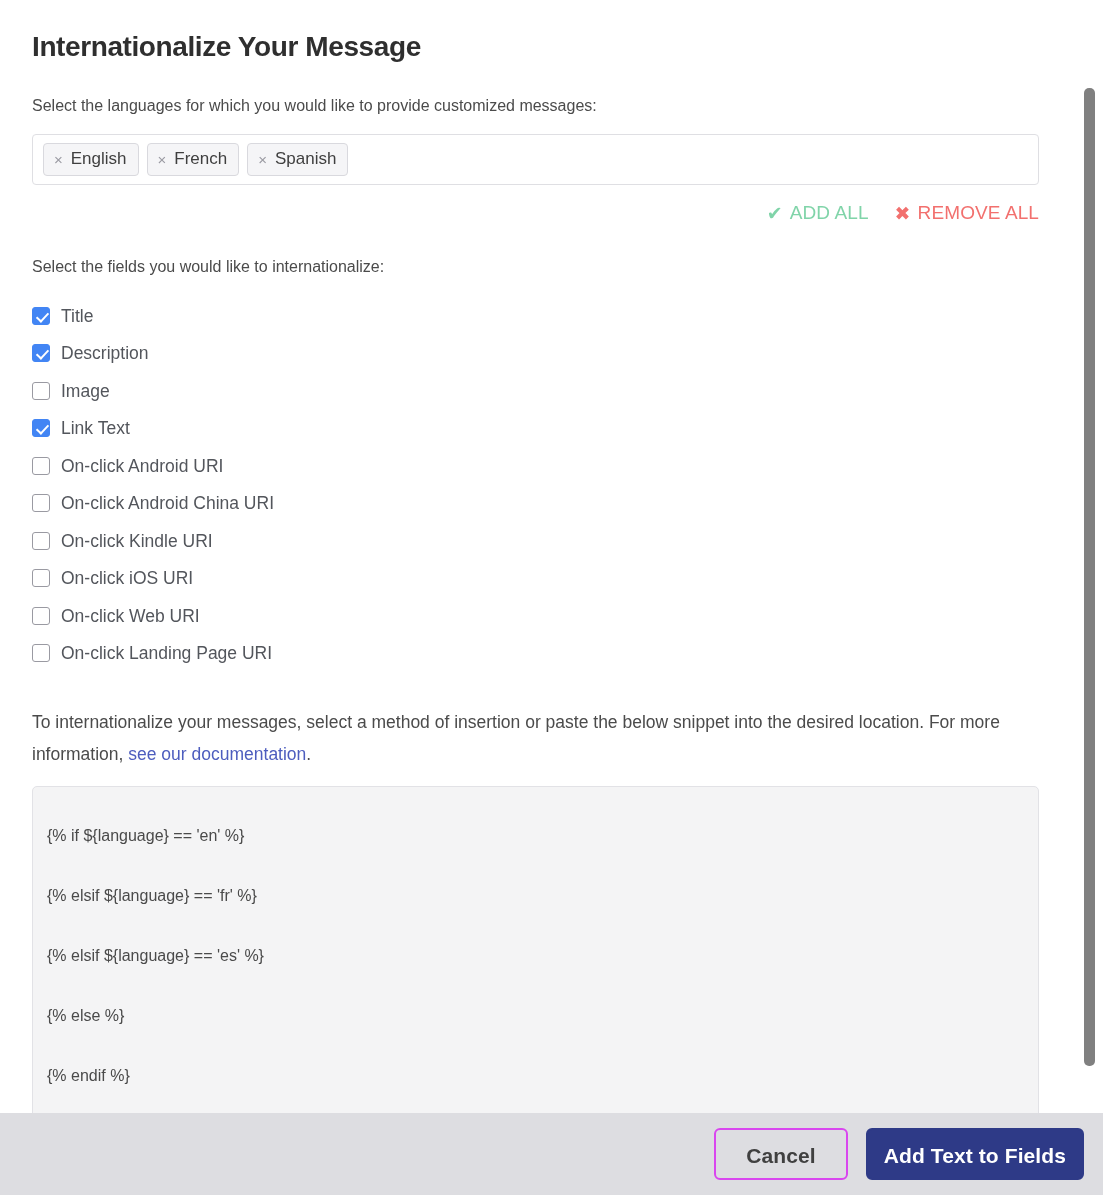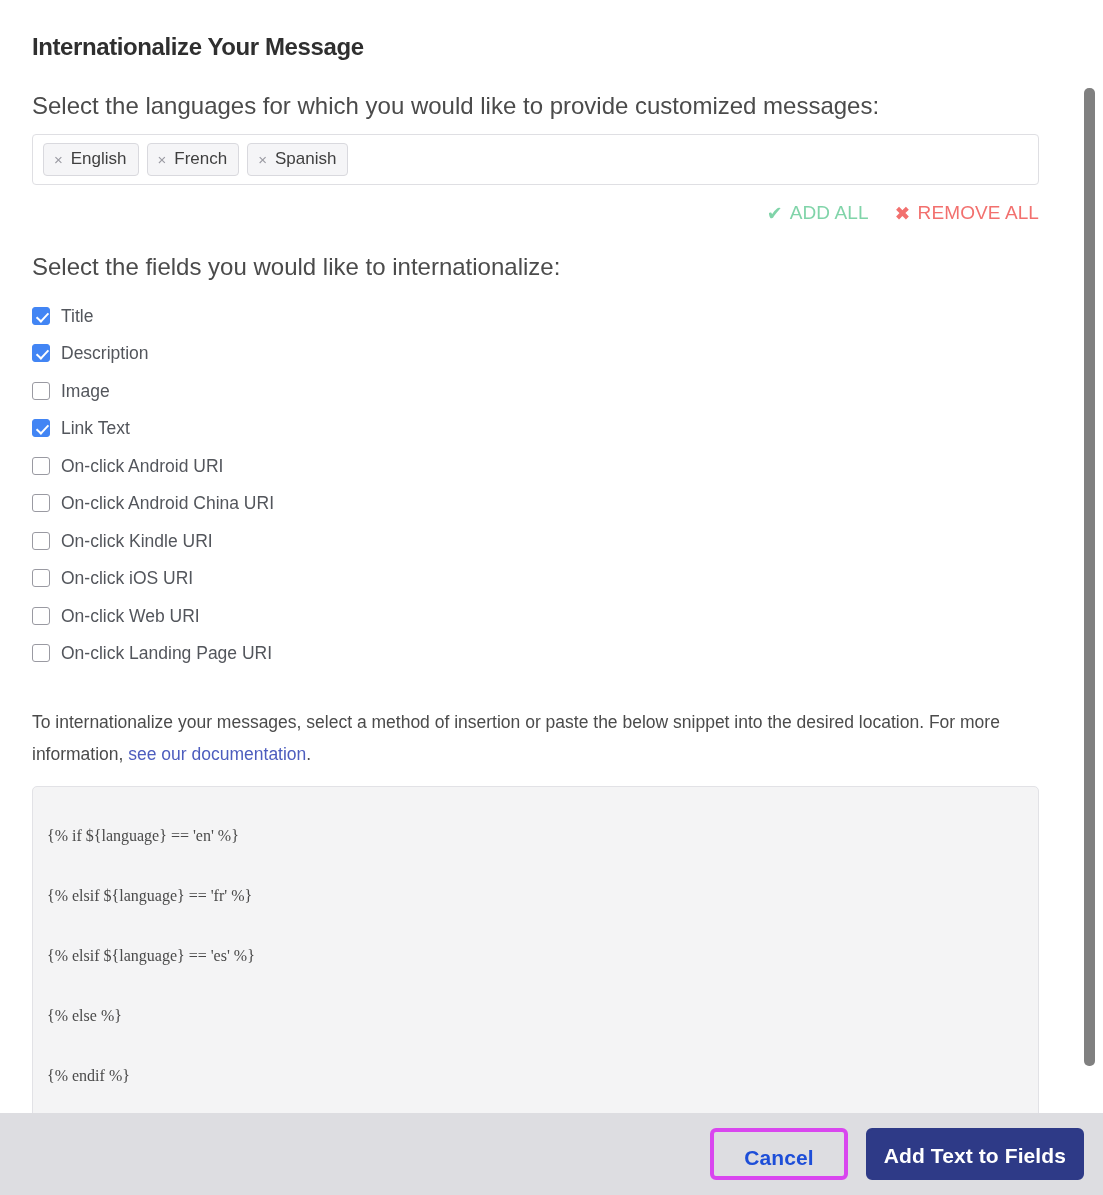--- a/index.html
+++ b/index.html
@@ -29,31 +29,31 @@
     background: #ffffff;
     overflow: hidden;
   }
   #content {
     padding: 26px 32px 0 32px;
     width: 1071px;
   }
 
   
   .dialog-title {
-    font-size: 24px;
+    font-size: 28px;
     line-height: 42px;
     font-weight: bold;
     letter-spacing: -0.4px;
     color: #2f2f2f;
     margin: 0 0 26px 0;
   }
 
   
   .prompt {
-    font-size: 24px;
+    font-size: 16px;
     line-height: 24px;
     color: #4b4b4b;
     margin: 0 0 16px 0;
     font-weight: 400;
   }
 
   
   .lang-select {
     border: 1px solid #dfdfe3;
     border-radius: 4px;
@@ -168,21 +168,21 @@
     text-decoration: none;
     cursor: pointer;
   }
 
   
   .code-block {
     border: 1px solid #e2e2e6;
     border-radius: 5px;
     background: #f4f4f5;
     padding: 19px 14px 22px 14px;
-    font-family: Liberation Serif, serif;
+    font-family: Liberation Sans, sans-serif;
     font-size: 16px;
     line-height: 60px;
     color: #4a4a4a;
     white-space: pre;
     overflow: hidden;
     margin-bottom: 14px;
   }
   .code-line { display: block; height: 60px; }
 
   
@@ -226,22 +226,22 @@
     letter-spacing: 0.1px;
     border-radius: 6px;
     cursor: pointer;
     height: 52px;
     padding: 0 30px;
     line-height: 52px;
     text-align: center;
   }
   .btn-cancel {
     background: transparent;
-    border: 4px solid #d946ef;
-    color: #1d4ed8;
+    border: 2px solid #d946ef;
+    color: #404040;
   }
   .btn-primary {
     background: #2e3a87;
     border: 2px solid #2e3a87;
     color: #ffffff;
     padding: 0 16px;
   }
 </style>
 </head>
 <body>

